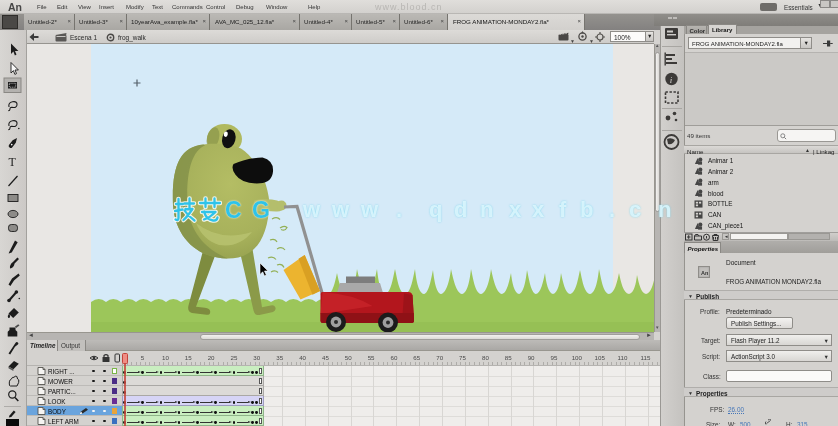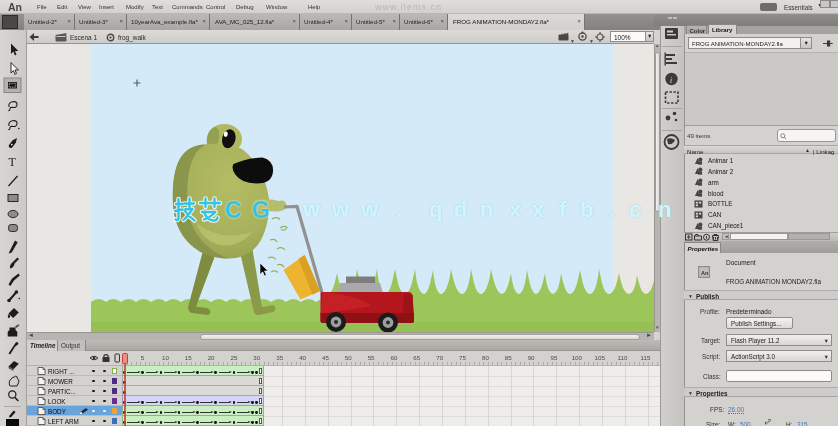--- a/index.html
+++ b/index.html
@@ -19,21 +19,21 @@
 <div class="tx" style="left:57px;top:3.8px;font-size:6px;color:#333;">Edit</div>
 <div class="tx" style="left:78px;top:3.8px;font-size:6px;color:#333;">View</div>
 <div class="tx" style="left:99px;top:3.8px;font-size:6px;color:#333;">Insert</div>
 <div class="tx" style="left:126px;top:3.8px;font-size:6px;color:#333;">Modify</div>
 <div class="tx" style="left:152px;top:3.8px;font-size:6px;color:#333;">Text</div>
 <div class="tx" style="left:172px;top:3.8px;font-size:6px;color:#333;">Commands</div>
 <div class="tx" style="left:206px;top:3.8px;font-size:6px;color:#333;">Control</div>
 <div class="tx" style="left:236px;top:3.8px;font-size:6px;color:#333;">Debug</div>
 <div class="tx" style="left:266px;top:3.8px;font-size:6px;color:#333;">Window</div>
 <div class="tx" style="left:308px;top:3.8px;font-size:6px;color:#333;">Help</div>
-<div class="tx" style="left:375px;top:2px;font-size:9px;color:#b8b6b3;letter-spacing:1px;">www.items.cn</div>
+<div class="tx" style="left:375px;top:2px;font-size:9px;color:#b8b6b3;letter-spacing:1px;">www.blood.cn</div>
 <div class="abs" style="left:760px;top:3px;width:17px;height:8px;background:#6e6c69;border-radius:2px;"></div>
 <div class="tx" style="left:784px;top:3.5px;font-size:6.3px;color:#333;">Essentials</div>
 <div class="tx" style="left:817px;top:2px;font-size:7px;color:#333;">▼</div>
 <div class="abs" style="left:820px;top:0px;width:8px;height:6px;background:#c9c7c4;border:1px solid #8a8886;"></div>
 <div class="abs" style="left:830px;top:0px;width:8px;height:6px;background:#c9c7c4;border:1px solid #8a8886;"></div>
 
 <div class="abs" id="tabbar" style="left:0;top:14px;width:838px;height:16px;background:linear-gradient(#94928e,#838180);"></div>
 <div class="abs" style="left:2px;top:15px;width:16px;height:14px;background:#4a4846;border:1px solid #2e2c2a;box-sizing:border-box;"></div>
 
 <div class="abs" style="left:24px;top:14px;width:51px;height:16px;background:linear-gradient(#bbb9b5,#a9a7a3);border-right:1px solid #76746f;box-sizing:border-box;">

